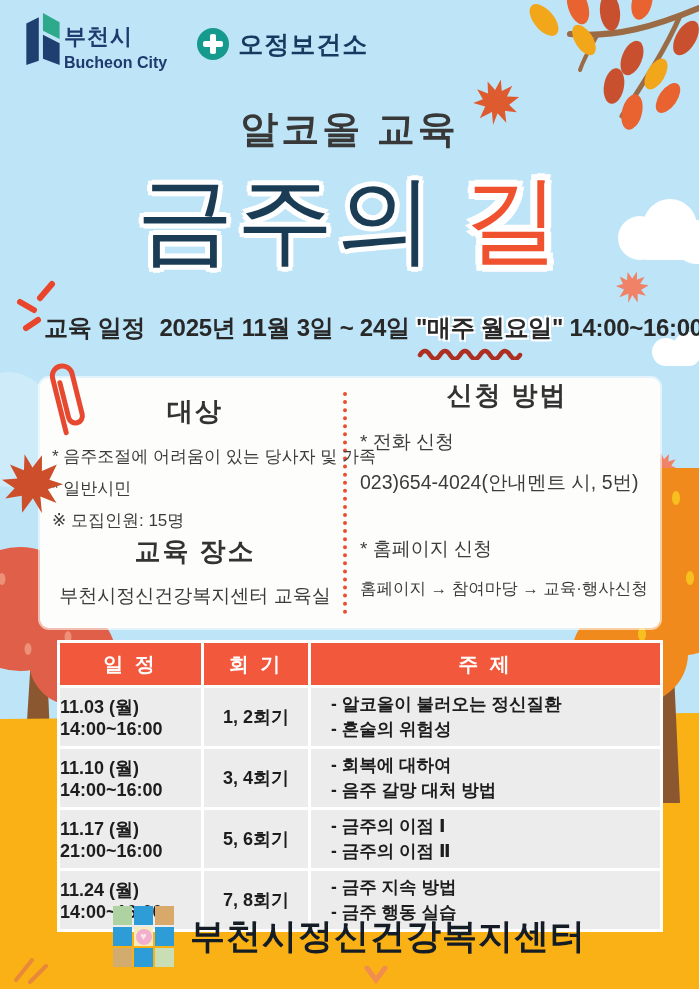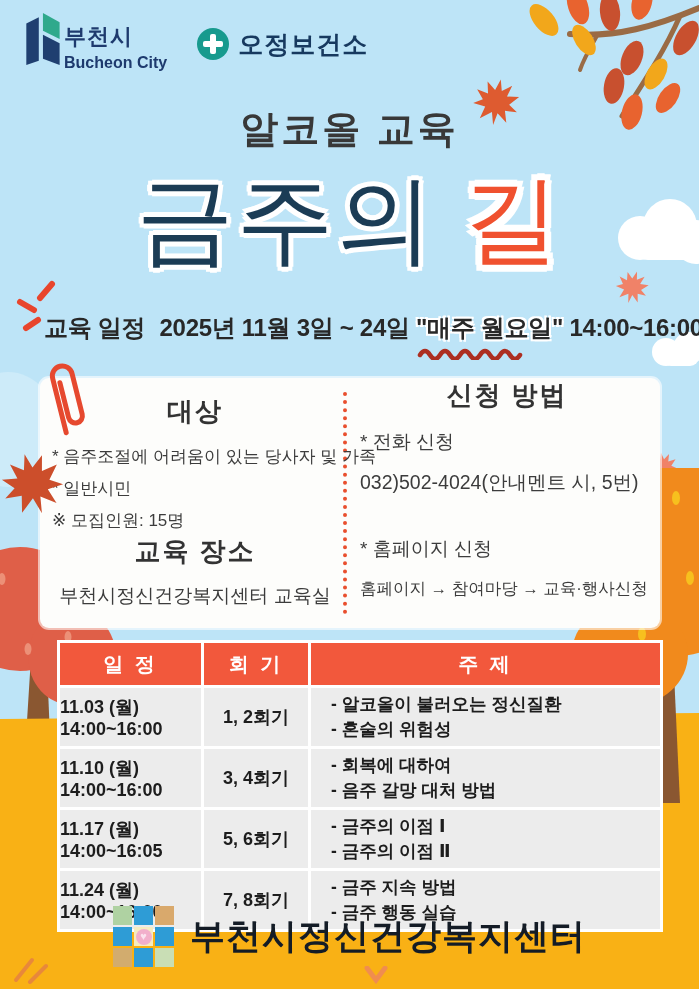--- a/index.html
+++ b/index.html
@@ -248,21 +248,21 @@
     <div class="blk blk-target">
       <h3>대상</h3>
       <div class="it">* 음주조절에 어려움이 있는 당사자 및 가족</div>
       <div class="it">* 일반시민</div>
       <div class="it">※ 모집인원: 15명</div>
     </div>
 
     <div class="blk blk-apply">
       <h3>신청 방법</h3>
       <div class="it1">* 전화 신청</div>
-      <div class="it2">032)502-4024(안내멘트 시, 5번)</div>
+      <div class="it2">023)654-4024(안내멘트 시, 5번)</div>
     </div>
 
     <div class="blk blk-place">
       <h3>교육 장소</h3>
       <div class="it">부천시정신건강복지센터 교육실</div>
     </div>
 
     <div class="blk blk-home">
       <div class="it1">* 홈페이지 신청</div>
       <div class="it2">홈페이지 → 참여마당 → 교육·행사신청</div>
@@ -285,21 +285,21 @@
       <div>- 혼술의 위험성</div>
     </div>
 
     <div class="td c">11.10 (월) 14:00~16:00</div>
     <div class="td c">3, 4회기</div>
     <div class="td topics">
       <div>- 회복에 대하여</div>
       <div>- 음주 갈망 대처 방법</div>
     </div>
 
-    <div class="td c">11.17 (월) 14:00~16:05</div>
+    <div class="td c">11.17 (월) 21:00~16:00</div>
     <div class="td c">5, 6회기</div>
     <div class="td topics">
       <div>- 금주의 이점 Ⅰ</div>
       <div>- 금주의 이점 Ⅱ</div>
     </div>
 
     <div class="td c">11.24 (월) 14:00~16:00</div>
     <div class="td c">7, 8회기</div>
     <div class="td topics">
       <div>- 금주 지속 방법</div>

